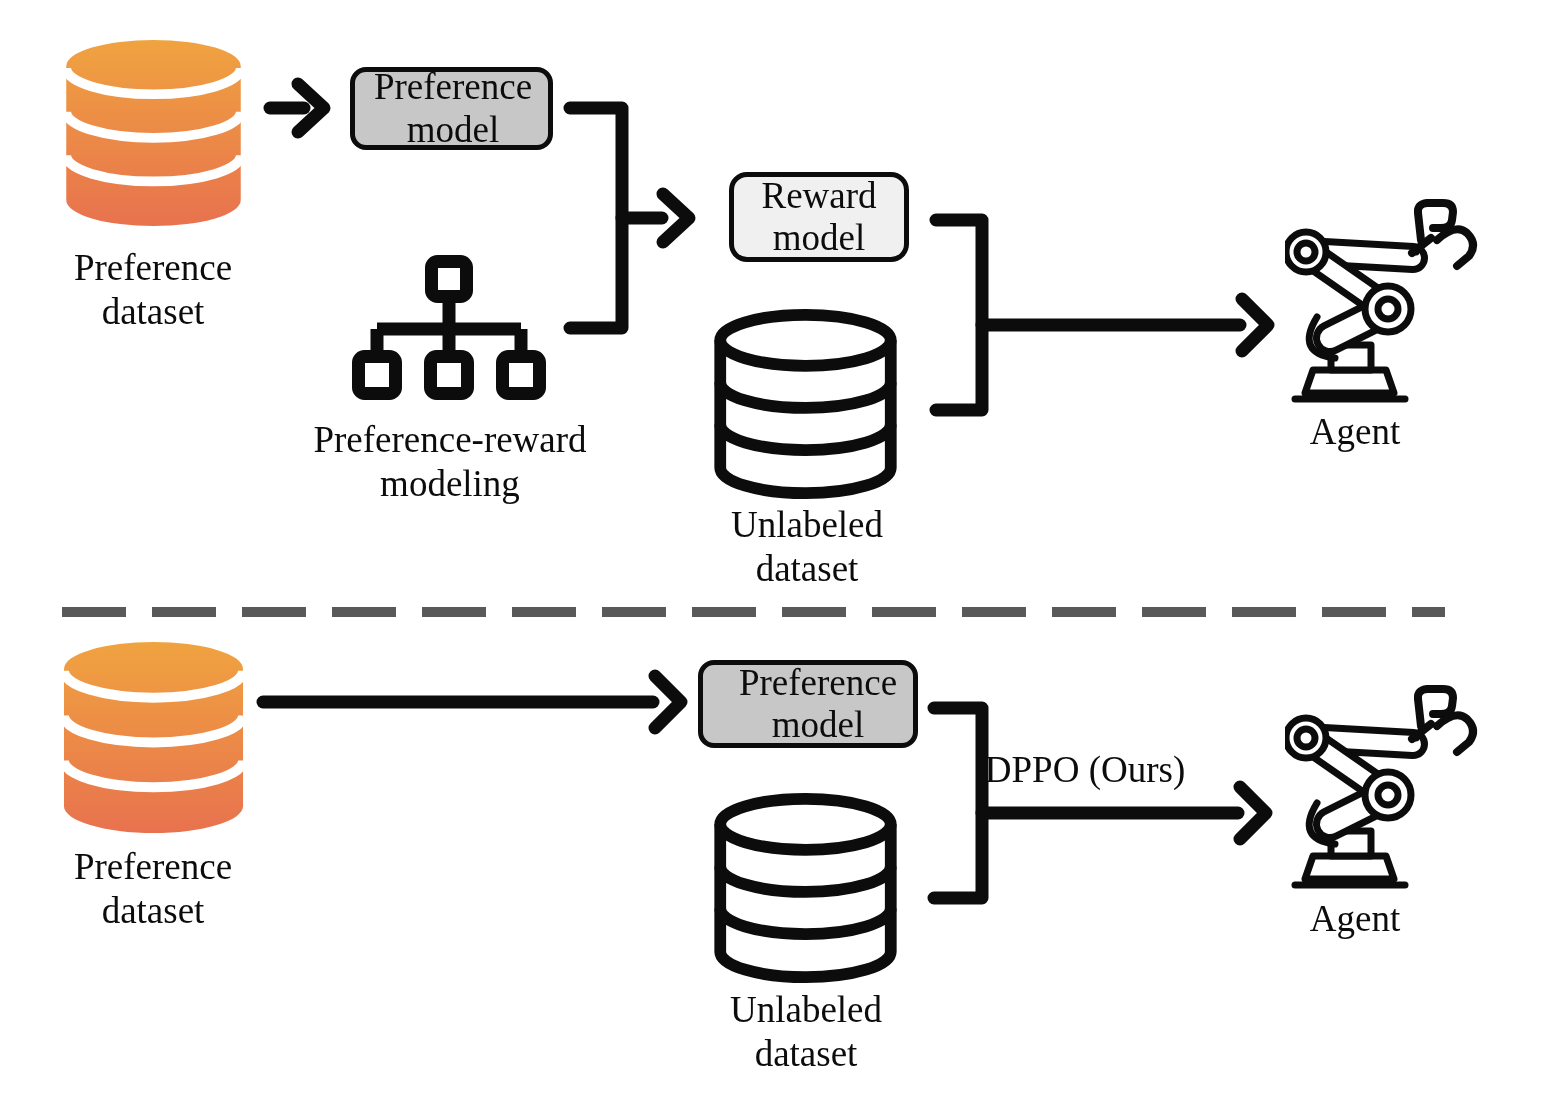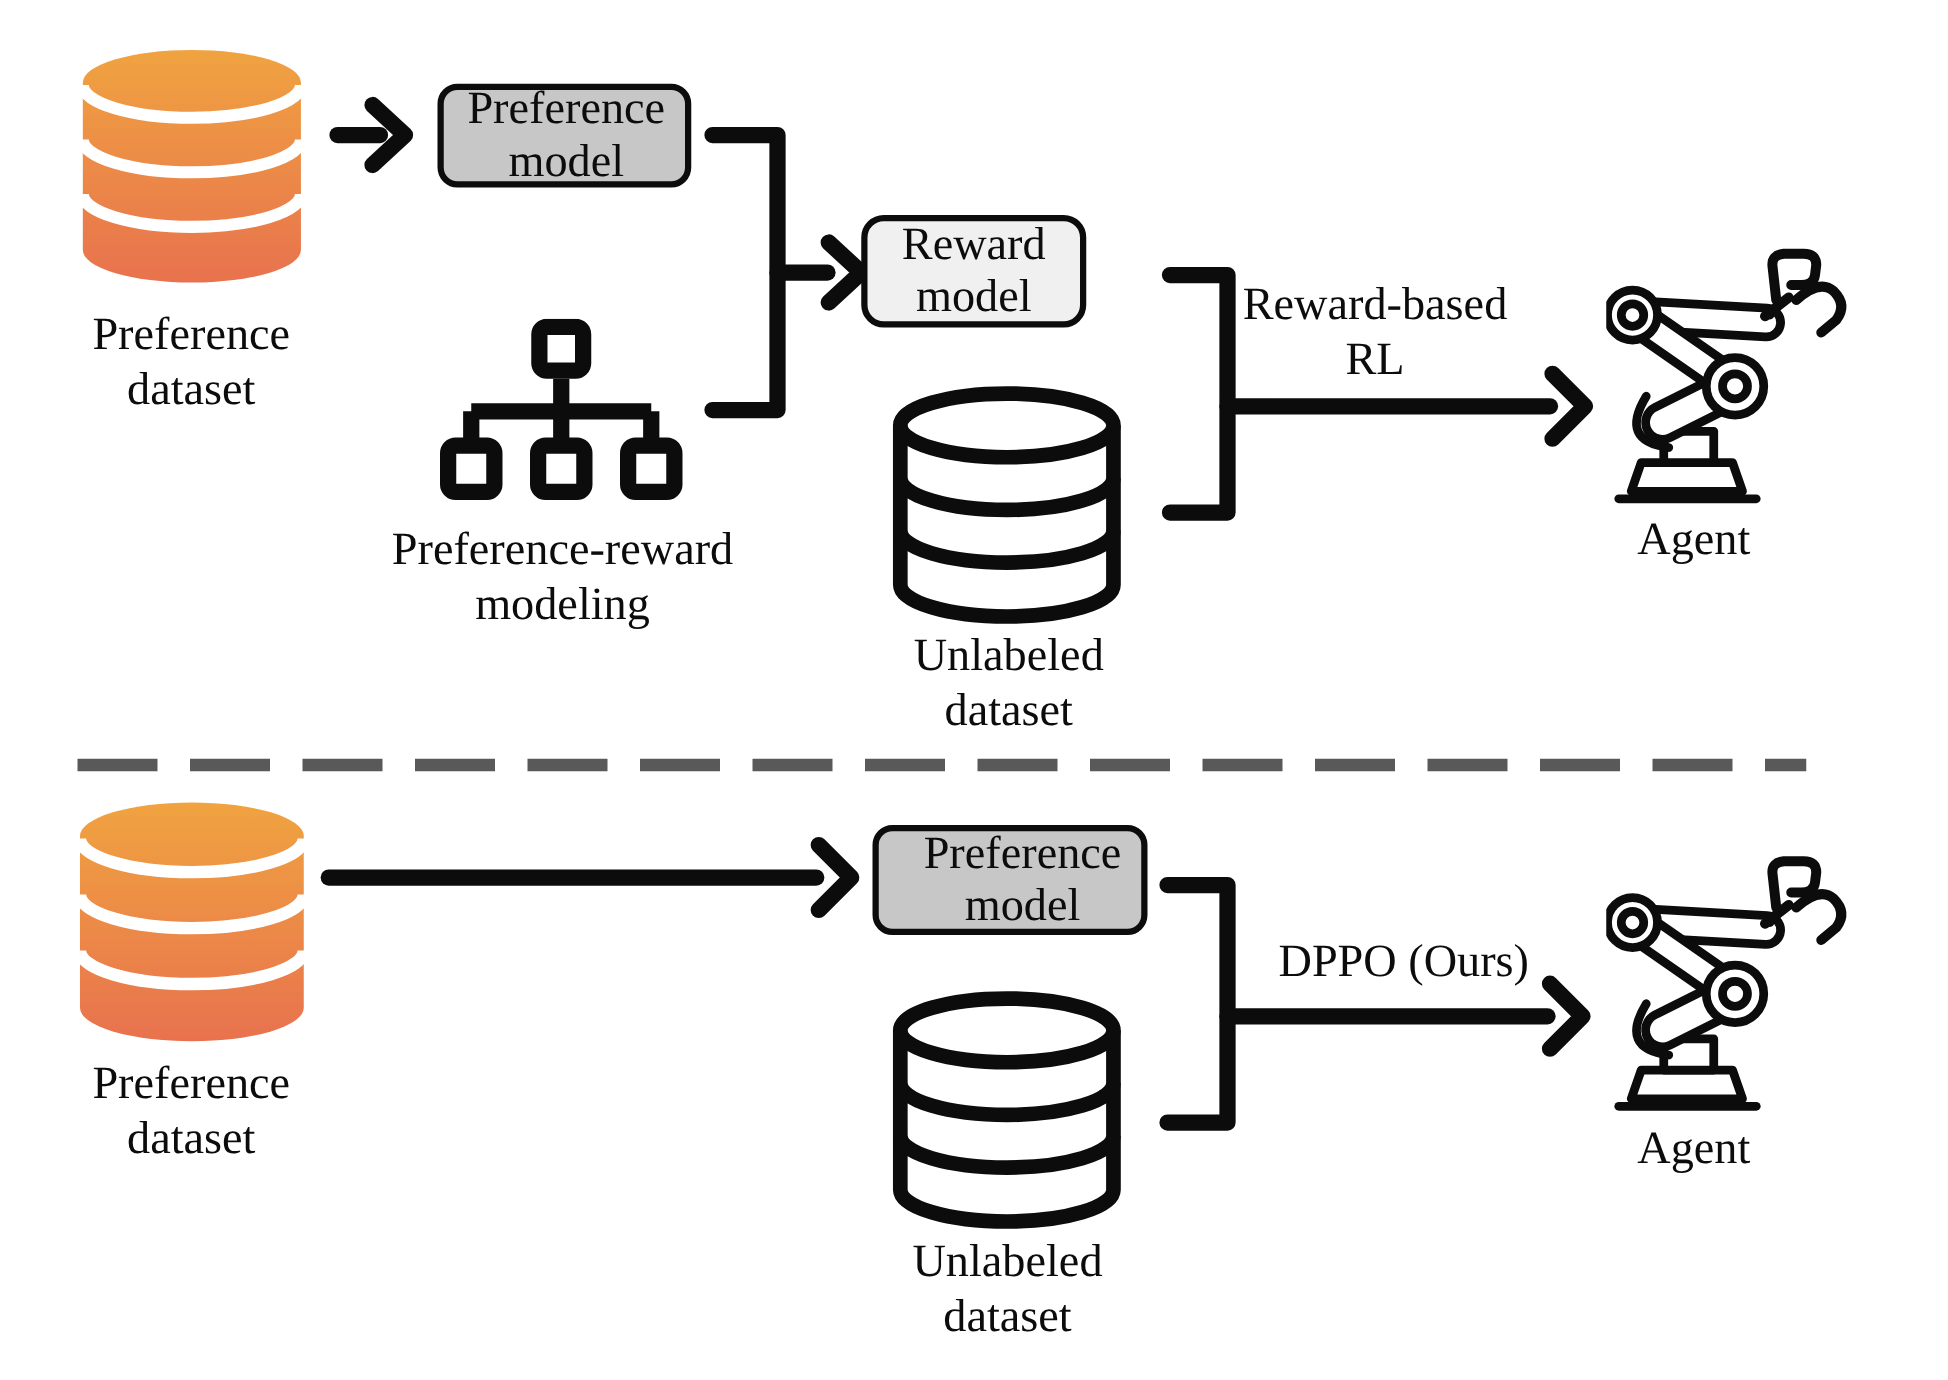--- a/index.html
+++ b/index.html
@@ -143,32 +143,31 @@
     <span>Preference model</span>
   </div>
 
   <div class="abs icon" style="left:352px;top:255px">
     <svg width="196" height="146">
         <use href="#sym-tree"></use>
       </svg>
   </div>
   <div class="lbl" style="left:290px;top:418px;width:320px">Preference-reward modeling</div>
 
-  <div class="model-box light" style="left:689px;top:172px;width:180px;height:90px">
+  <div class="model-box light" style="left:729px;top:172px;width:180px;height:90px">
     <span>Reward model</span>
   </div>
 
   <div class="abs icon" style="left:711px;top:306px">
     <svg width="189" height="196">
         <use href="#sym-db-outline"></use>
       </svg>
   </div>
   <div class="lbl" style="left:707px;top:503px;width:200px">Unlabeled dataset</div>
 
-  <div class="lbl" style="left:970px;top:222px;width:260px">Reward-based RL</div>
 
   <div class="abs icon" style="left:1285px;top:195px">
     <svg width="200" height="210">
         <use href="#sym-robot"></use>
       </svg>
   </div>
   <div class="lbl" style="left:1255px;top:410px;width:200px">Agent</div>
 
   <div class="abs icon" style="left:62px;top:638px">
     <svg width="183" height="199">
@@ -181,21 +180,21 @@
     <span>Preference model</span>
   </div>
 
   <div class="abs icon" style="left:711px;top:790px">
     <svg width="189" height="196">
         <use href="#sym-db-outline"></use>
       </svg>
   </div>
   <div class="lbl" style="left:706px;top:988px;width:200px">Unlabeled dataset</div>
 
-  <div class="lbl" style="left:973px;top:748px;width:300px">DPPO (Ours)</div>
+  <div class="lbl" style="left:935px;top:748px;width:300px">DPPO (Ours)</div>
 
   <div class="abs icon" style="left:1285px;top:681px">
     <svg width="200" height="210">
         <use href="#sym-robot"></use>
       </svg>
   </div>
   <div class="lbl" style="left:1255px;top:897px;width:200px">Agent</div>
 
 </div>
 

